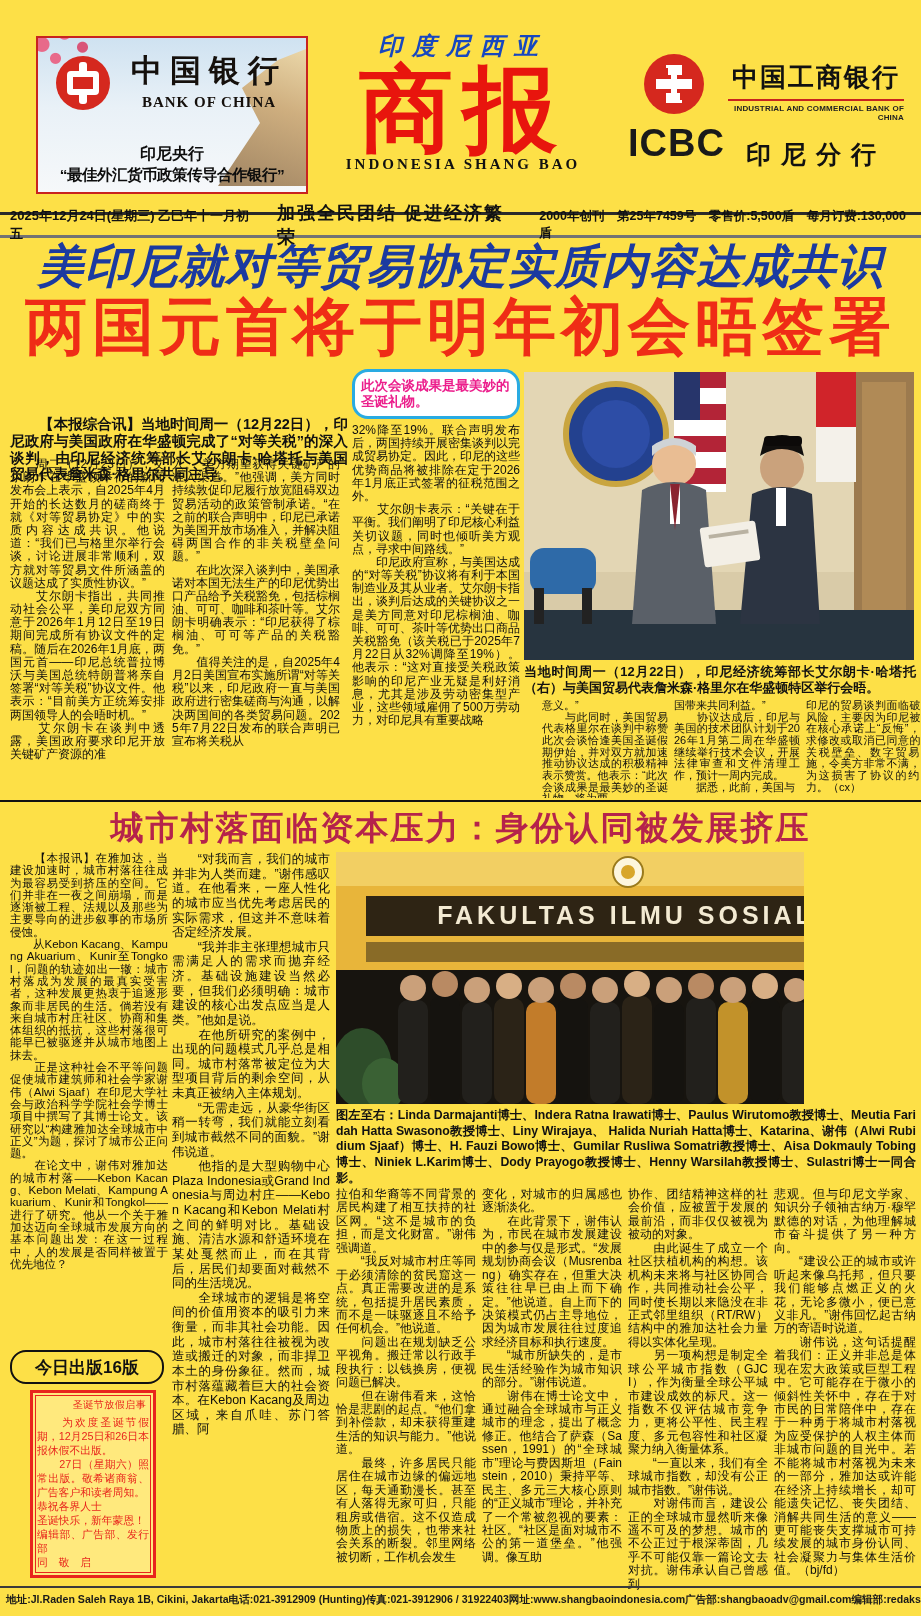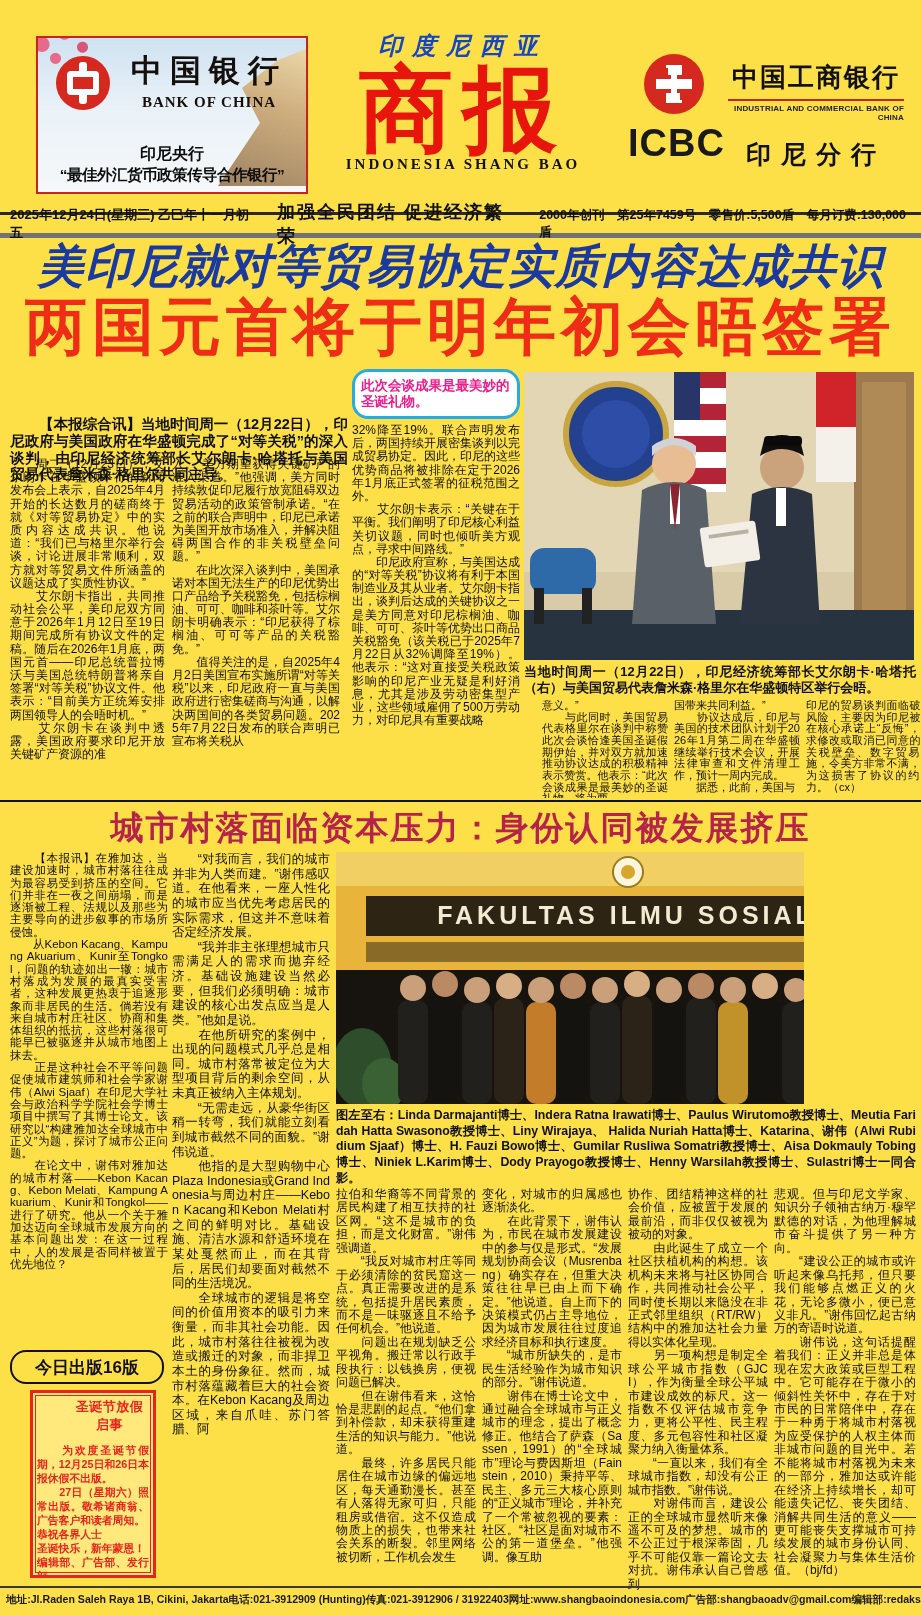--- a/index.html
+++ b/index.html
@@ -32,21 +32,21 @@
             color:#e8150d;letter-spacing:10px;margin-top:2px;}
   .mh-en{font-family:"Liberation Serif",serif;font-weight:700;font-size:15px;letter-spacing:3px;color:#111;margin-top:0;}
   .icbc-ad{left:616px;top:44px;width:292px;height:148px;}
   .icbc-left{position:absolute;left:12px;top:8px;width:92px;text-align:center;}
   .icbc-abbr{font-weight:900;font-size:38px;letter-spacing:1px;color:#1a1a1a;margin-top:2px;}
   .icbc-right{position:absolute;left:112px;top:16px;width:176px;text-align:center;}
   .icbc-cn{font-weight:900;font-size:26px;letter-spacing:2px;color:#111;border-bottom:2px solid #c8231f;padding-bottom:4px;}
   .icbc-en{font-weight:700;font-size:8px;letter-spacing:.2px;color:#222;margin-top:3px;text-align:right;}
   .icbc-branch{font-family:"Liberation Serif",serif;font-weight:700;font-size:25px;letter-spacing:10px;color:#111;margin-top:16px;}
   
-  .dateline{left:0;top:212px;width:921px;height:26px;border-top:3px solid #2a2a2a;border-bottom:5px solid #737373;
+  .dateline{left:0;top:212px;width:921px;height:26px;border-top:3px solid #2a2a2a;border-bottom:3px solid #737373;
             display:flex;align-items:center;justify-content:space-between;padding:0 10px;box-sizing:border-box;gap:20px;}
   .dl-date{font-size:13px;font-weight:800;}
   .dl-slogan{font-size:18px;font-weight:900;letter-spacing:2px;}
   .dl-issue{font-size:12.5px;font-weight:800;}
   
   .kicker{left:0;top:242px;width:921px;text-align:center;font-weight:900;font-style:italic;
           font-size:46px;letter-spacing:1px;color:#1b3aa0;line-height:1.05;}
   .headline1{left:0;top:296px;width:921px;text-align:center;font-weight:900;
           font-size:62px;letter-spacing:5px;color:#ef2c16;line-height:1.0;}
   .headline2{left:0;top:806px;width:921px;text-align:center;font-weight:900;
@@ -65,22 +65,22 @@
            border-radius:16px;display:flex;align-items:center;justify-content:center;padding:2px 6px;box-sizing:border-box;}
   .callout span{color:#ec1e8c;font-weight:900;font-size:13.5px;line-height:1.2;text-align:left;}
   
   .photo{overflow:hidden;background:#888;}
   
   .badge{left:10px;top:1350px;width:150px;height:30px;border:2.5px solid #111;border-radius:16px;
          display:flex;align-items:center;justify-content:center;font-weight:900;font-size:17px;}
   .notice{left:30px;top:1390px;width:126px;height:188px;background:#ffe97d;border:3px solid #e8251d;
           box-shadow:inset 0 0 0 2px #ffe97d,inset 0 0 0 3px #e8251d;
           padding:5px 4px;box-sizing:border-box;text-align:center;color:#e8251d;overflow:hidden;}
-  .notice-title{font-weight:700;font-size:13px;letter-spacing:.5px;padding-left:33px;}
-  .notice-body{font-weight:700;font-size:10.8px;line-height:1.3;margin-top:9px;white-space:pre-wrap;text-align:justify;word-break:break-all;}
+  .notice-title{font-weight:400;font-size:10px;letter-spacing:.5px;padding-left:33px;}
+  .notice-body{font-weight:400;font-size:10.8px;line-height:1.3;margin-top:3px;white-space:pre-wrap;text-align:justify;word-break:break-all;}
   
   .footer{left:0;top:1586px;width:921px;height:26px;border-top:2px solid #3a3a3a;display:flex;
           align-items:center;justify-content:space-between;padding:0 6px;box-sizing:border-box;}
   .footer li{list-style:none;font-size:10.6px;font-weight:700;color:#1a1a1a;white-space:nowrap;}
   .footer ul{display:flex;width:100%;justify-content:space-between;margin:0;padding:0;}
 </style>
 </head>
 <body>
 
 <div id="page">

